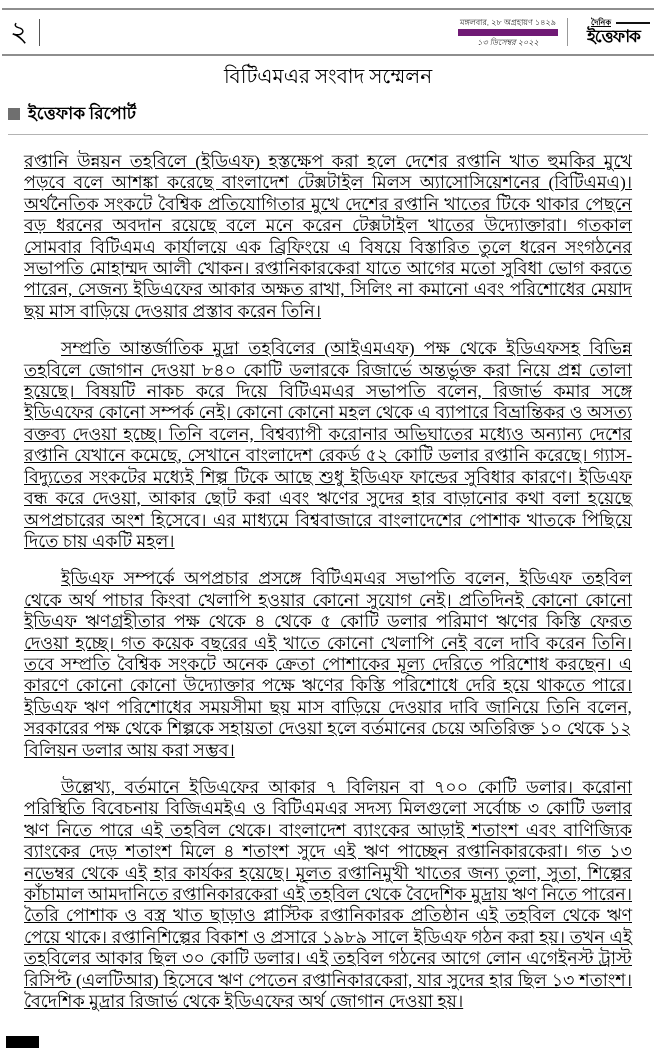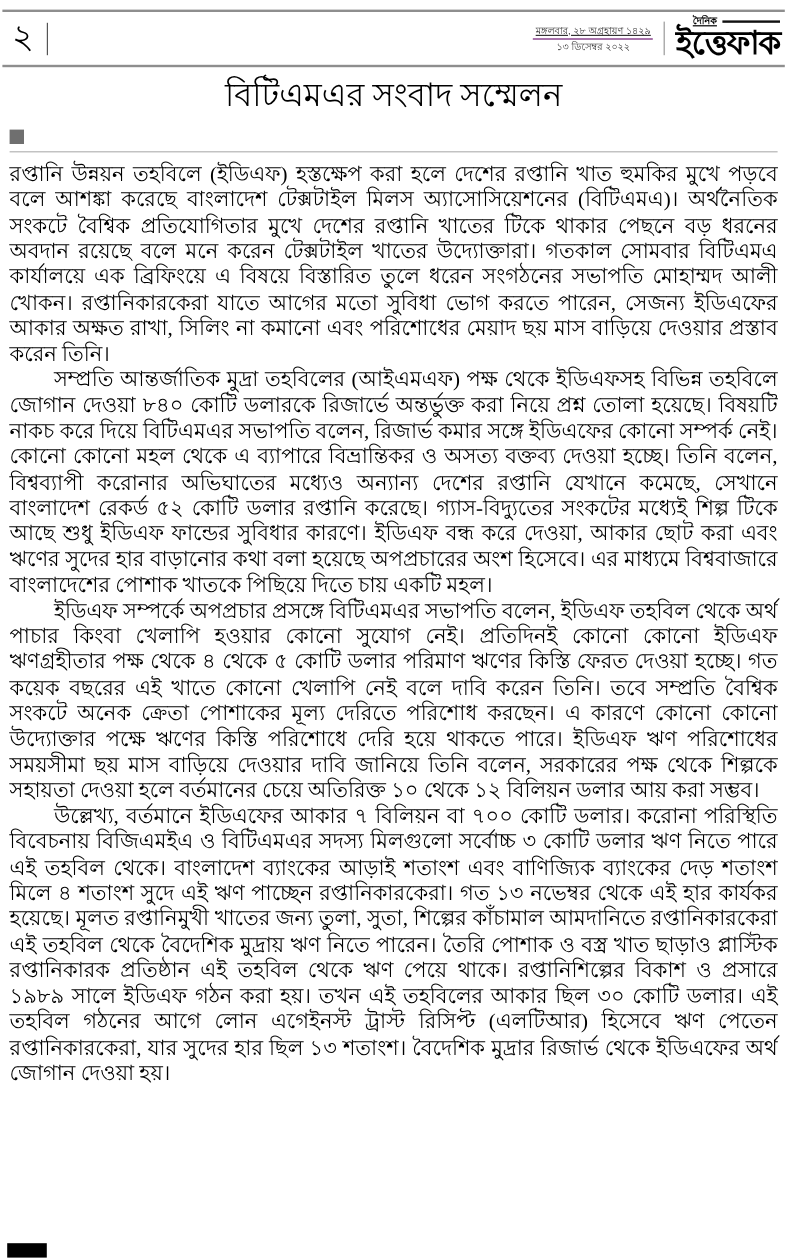--- a/index.html
+++ b/index.html
@@ -14,43 +14,43 @@
   .top-rule{margin-top:8px;}
 
   
   .masthead{display:flex;align-items:center;padding:3px 6px 3px 10px;height:38px;}
   .page-num{font-size:28px;line-height:1;font-weight:500;}
   .mast-divider{width:1px;height:27px;background:#555;margin:0 11px;}
   .section-title{font-size:31px;font-weight:800;line-height:1;letter-spacing:0;}
   .mast-right{margin-left:auto;display:flex;align-items:center;gap:9px;}
   .date-block{text-align:center;font-size:8px;line-height:11px;color:#333;
     font-family:"Liberation Sans","DejaVu Sans",sans-serif;}
-  .date-line1{border-bottom:1px solid #701a75;padding:0 2px 1px;text-decoration:underline;}
-  .date-line2{padding-top:1px;}
+  .date-line1{border-bottom:7px solid #701a75;padding:0 2px 1px;}
+  .date-line2{padding-top:1px;font-style:italic;}
   .logo-divider{width:1px;height:28px;background:#999;}
   .logo{text-align:center;line-height:1;}
   .logo-top{display:flex;align-items:center;justify-content:flex-end;gap:5px;
     font-size:8px;font-weight:700;padding-left:14px;text-decoration:underline;}
   .logo-top .dash{flex:1;height:2px;background:#111;min-width:34px;}
-  .logo-main{font-size:27px;font-weight:900;letter-spacing:-1px;margin-top:1px;}
+  .logo-main{font-size:17px;font-weight:900;letter-spacing:-1px;margin-top:1px;}
 
   
   .article{padding:0 8px;}
-  .kicker{text-align:center;font-size:27px;font-weight:500;margin-top:9px;line-height:1.1;}
+  .kicker{text-align:center;font-size:20px;font-weight:500;margin-top:9px;line-height:1.1;}
   .headline{text-align:center;font-size:45px;font-weight:900;line-height:1.22;margin-top:3px;}
   .subhead{text-align:center;font-size:25px;font-weight:500;margin-top:7px;line-height:1.15;}
   .byline-row{display:flex;align-items:center;gap:8px;margin-top:13px;}
   .byline-square{width:12px;height:12px;background:#6f6f6f;flex:0 0 auto;}
   .byline{font-size:17px;font-weight:700;}
   .byline-rule{margin:6px 0 8px;}
 
   
   .body-text{font-size:17.5px;line-height:21.4px;text-align:justify;
     text-justify:inter-word;}
-  .body-text p{margin:0;}
+  .body-text p{margin:16px;text-decoration:underline;}
   .body-text p.indent{text-indent:37px;}
 
   .end-mark{position:absolute;left:6px;bottom:1px;width:33px;height:12px;background:#000;}
 </style>
 </head>
 <body>
 
 <hr class="rule top-rule">
 
 <div class="masthead">
@@ -72,20 +72,21 @@
   </div>
 </div>
 
 <hr class="rule">
 
 <div class="article">
   <div class="kicker">বিটিএমএর সংবাদ সম্মেলন</div>
 
   <div class="byline-row">
     <span class="byline-square"></span>
+    <span class="byline">ইত্তেফাক রিপোর্ট</span>
   </div>
   <hr class="rule thin byline-rule">
 
   <div class="body-text">
     <p>রপ্তানি উন্নয়ন তহবিলে (ইডিএফ) হস্তক্ষেপ করা হলে দেশের রপ্তানি খাত হুমকির মুখে পড়বে বলে আশঙ্কা করেছে বাংলাদেশ টেক্সটাইল মিলস অ্যাসোসিয়েশনের (বিটিএমএ)। অর্থনৈতিক সংকটে বৈশ্বিক প্রতিযোগিতার মুখে দেশের রপ্তানি খাতের টিকে থাকার পেছনে বড় ধরনের অবদান রয়েছে বলে মনে করেন টেক্সটাইল খাতের উদ্যোক্তারা। গতকাল সোমবার বিটিএমএ কার্যালয়ে এক ব্রিফিংয়ে এ বিষয়ে বিস্তারিত তুলে ধরেন সংগঠনের সভাপতি মোহাম্মদ আলী খোকন। রপ্তানিকারকেরা যাতে আগের মতো সুবিধা ভোগ করতে পারেন, সেজন্য ইডিএফের আকার অক্ষত রাখা, সিলিং না কমানো এবং পরিশোধের মেয়াদ ছয় মাস বাড়িয়ে দেওয়ার প্রস্তাব করেন তিনি।</p>
     <p class="indent">সম্প্রতি আন্তর্জাতিক মুদ্রা তহবিলের (আইএমএফ) পক্ষ থেকে ইডিএফসহ বিভিন্ন তহবিলে জোগান দেওয়া ৮৪০ কোটি ডলারকে রিজার্ভে অন্তর্ভুক্ত করা নিয়ে প্রশ্ন তোলা হয়েছে। বিষয়টি নাকচ করে দিয়ে বিটিএমএর সভাপতি বলেন, রিজার্ভ কমার সঙ্গে ইডিএফের কোনো সম্পর্ক নেই। কোনো কোনো মহল থেকে এ ব্যাপারে বিভ্রান্তিকর ও অসত্য বক্তব্য দেওয়া হচ্ছে। তিনি বলেন, বিশ্বব্যাপী করোনার অভিঘাতের মধ্যেও অন্যান্য দেশের রপ্তানি যেখানে কমেছে, সেখানে বাংলাদেশ রেকর্ড ৫২ কোটি ডলার রপ্তানি করেছে। গ্যাস-বিদ্যুতের সংকটের মধ্যেই শিল্প টিকে আছে শুধু ইডিএফ ফান্ডের সুবিধার কারণে। ইডিএফ বন্ধ করে দেওয়া, আকার ছোট করা এবং ঋণের সুদের হার বাড়ানোর কথা বলা হয়েছে অপপ্রচারের অংশ হিসেবে। এর মাধ্যমে বিশ্ববাজারে বাংলাদেশের পোশাক খাতকে পিছিয়ে দিতে চায় একটি মহল।</p>
     <p class="indent">ইডিএফ সম্পর্কে অপপ্রচার প্রসঙ্গে বিটিএমএর সভাপতি বলেন, ইডিএফ তহবিল থেকে অর্থ পাচার কিংবা খেলাপি হওয়ার কোনো সুযোগ নেই। প্রতিদিনই কোনো কোনো ইডিএফ ঋণগ্রহীতার পক্ষ থেকে ৪ থেকে ৫ কোটি ডলার পরিমাণ ঋণের কিস্তি ফেরত দেওয়া হচ্ছে। গত কয়েক বছরের এই খাতে কোনো খেলাপি নেই বলে দাবি করেন তিনি। তবে সম্প্রতি বৈশ্বিক সংকটে অনেক ক্রেতা পোশাকের মূল্য দেরিতে পরিশোধ করছেন। এ কারণে কোনো কোনো উদ্যোক্তার পক্ষে ঋণের কিস্তি পরিশোধে দেরি হয়ে থাকতে পারে। ইডিএফ ঋণ পরিশোধের সময়সীমা ছয় মাস বাড়িয়ে দেওয়ার দাবি জানিয়ে তিনি বলেন, সরকারের পক্ষ থেকে শিল্পকে সহায়তা দেওয়া হলে বর্তমানের চেয়ে অতিরিক্ত ১০ থেকে ১২ বিলিয়ন ডলার আয় করা সম্ভব।</p>
     <p class="indent">উল্লেখ্য, বর্তমানে ইডিএফের আকার ৭ বিলিয়ন বা ৭০০ কোটি ডলার। করোনা পরিস্থিতি বিবেচনায় বিজিএমইএ ও বিটিএমএর সদস্য মিলগুলো সর্বোচ্চ ৩ কোটি ডলার ঋণ নিতে পারে এই তহবিল থেকে। বাংলাদেশ ব্যাংকের আড়াই শতাংশ এবং বাণিজ্যিক ব্যাংকের দেড় শতাংশ মিলে ৪ শতাংশ সুদে এই ঋণ পাচ্ছেন রপ্তানিকারকেরা। গত ১৩ নভেম্বর থেকে এই হার কার্যকর হয়েছে। মূলত রপ্তানিমুখী খাতের জন্য তুলা, সুতা, শিল্পের কাঁচামাল আমদানিতে রপ্তানিকারকেরা এই তহবিল থেকে বৈদেশিক মুদ্রায় ঋণ নিতে পারেন। তৈরি পোশাক ও বস্ত্র খাত ছাড়াও প্লাস্টিক রপ্তানিকারক প্রতিষ্ঠান এই তহবিল থেকে ঋণ পেয়ে থাকে। রপ্তানিশিল্পের বিকাশ ও প্রসারে ১৯৮৯ সালে ইডিএফ গঠন করা হয়। তখন এই তহবিলের আকার ছিল ৩০ কোটি ডলার। এই তহবিল গঠনের আগে লোন এগেইনস্ট ট্রাস্ট রিসিপ্ট (এলটিআর) হিসেবে ঋণ পেতেন রপ্তানিকারকেরা, যার সুদের হার ছিল ১৩ শতাংশ। বৈদেশিক মুদ্রার রিজার্ভ থেকে ইডিএফের অর্থ জোগান দেওয়া হয়।</p>
   </div>
 </div>

